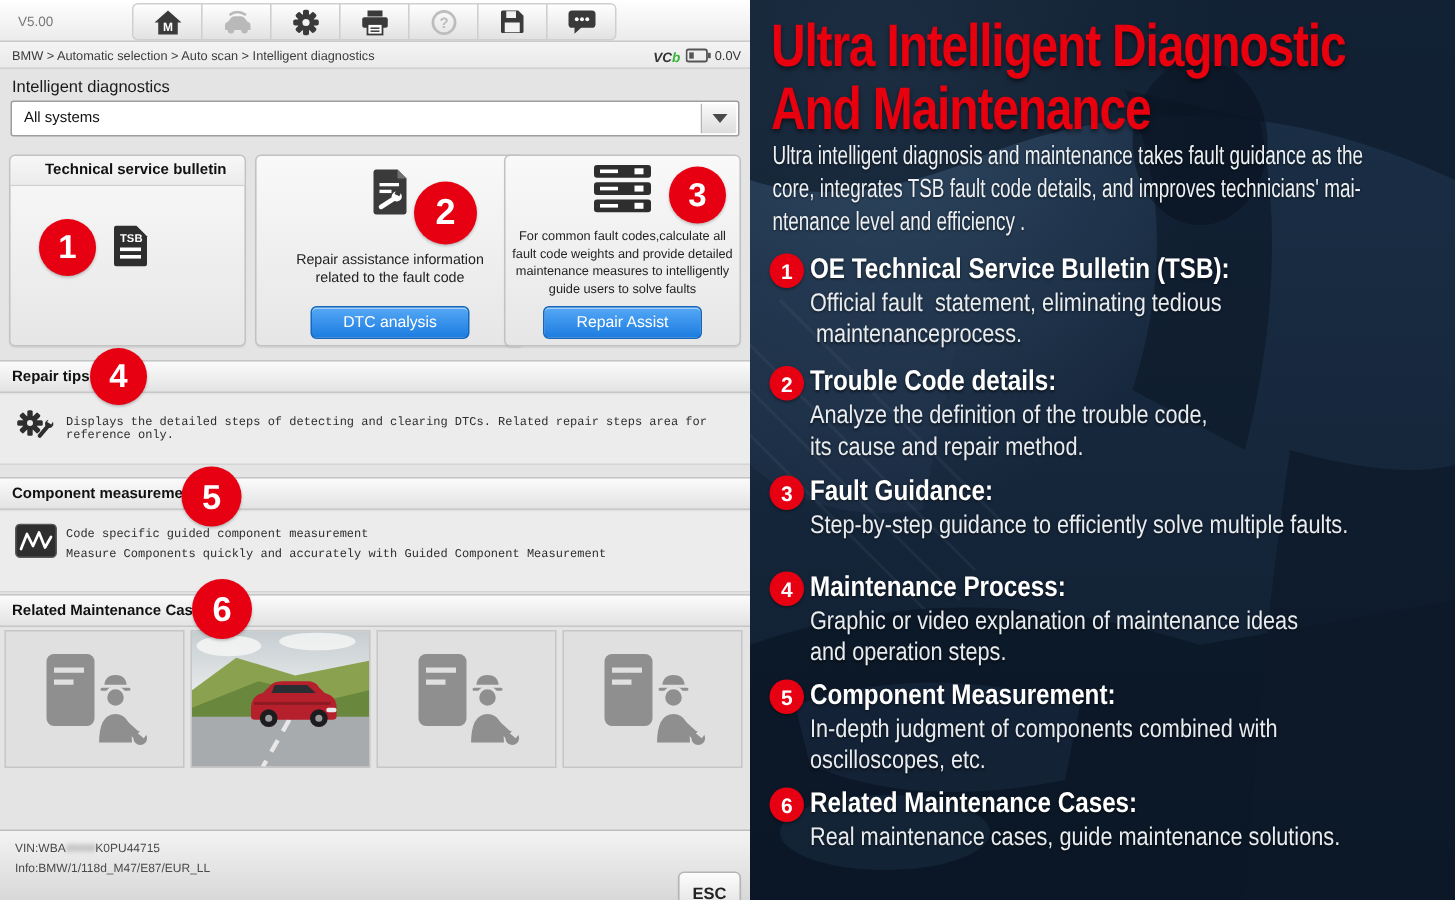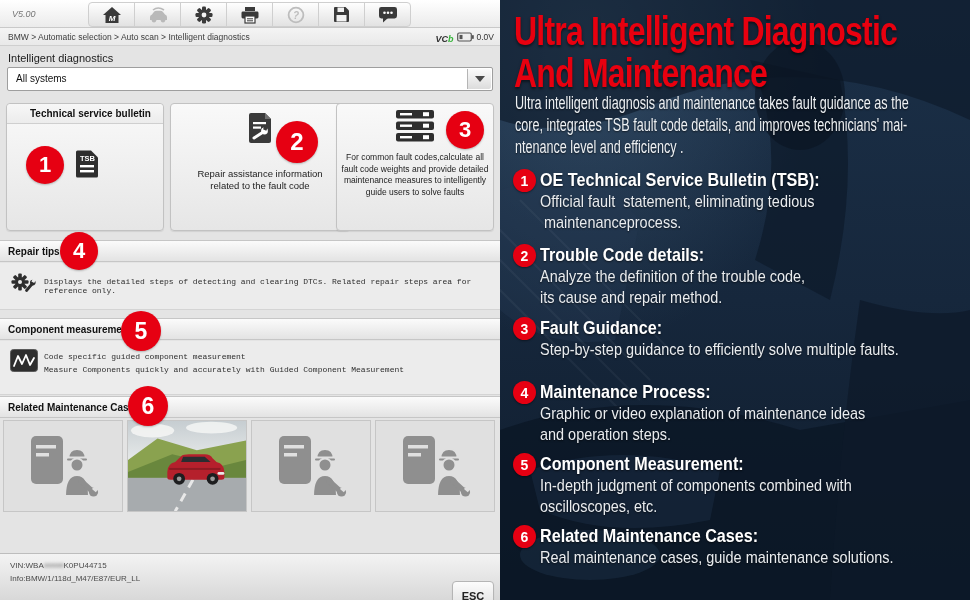--- a/index.html
+++ b/index.html
@@ -4,21 +4,21 @@
 <style>
   * { margin:0; padding:0; box-sizing:border-box; }
   body { font-family:"Liberation Sans", sans-serif; background:#888; }
   .screen { position:relative; width:970px; height:600px; overflow:hidden; background:#e4e4e4; }
 
   
   .device { position:absolute; left:0; top:0; width:500px; height:600px; background:#e4e4e4; }
   .pre { white-space:pre; }
 
   .toolbar { position:absolute; left:0; top:0; width:500px; height:28px;
-    background:linear-gradient(#ffffff,#ebebeb); border-bottom:1px solid #c9c9c9;font-style:italic; }
+    background:linear-gradient(#ffffff,#ebebeb); border-bottom:1px solid #c9c9c9; }
   .version { position:absolute; left:12px; top:9px; font-size:9px; color:#777; }
   .tb-group { position:absolute; left:88px; top:2px; display:flex; }
   .tb-btn { width:47px; height:25px; display:flex; align-items:center; justify-content:center;
     background:linear-gradient(#fefefe,#e2e2e2); border:1px solid #cfcfcf; margin-left:-1px; }
   .tb-btn:first-child { border-radius:4px 0 0 4px; margin-left:0; }
   .tb-btn:last-child { border-radius:0 4px 4px 0; }
 
   .breadcrumb-bar { position:absolute; left:0; top:28px; width:500px; height:18px;
     background:linear-gradient(#f4f4f4,#e9e9e9); border-bottom:1px solid #cfcfcf; }
   .breadcrumb { position:absolute; left:8px; top:0; line-height:18px; font-size:8.5px; color:#3c3c3c; }
@@ -208,20 +208,21 @@
           <path d="M23 3 V9 H29 Z" fill="#707070"></path>
           <rect x="11" y="12" width="13" height="2.2" fill="#fff"></rect>
           <rect x="11" y="16.5" width="8" height="2.2" fill="#fff"></rect>
           <path d="M12 28 L20.5 22.5" stroke="#fff" stroke-width="3" stroke-linecap="round"></path>
           <circle cx="22.5" cy="21" r="3.4" fill="#fff"></circle>
           <rect x="21.6" y="16.6" width="3.6" height="3.6" fill="#3a3a3a" transform="rotate(25 23.4 18.4)"></rect>
         </svg>
       </div>
       <div class="card-text pre">Repair assistance information
 related to the fault code</div>
+      <div class="blue-btn">DTC analysis</div>
     </div>
 
     <div class="card card3">
       <div class="card-icon-center">
         <svg width="40" height="32" viewBox="0 0 40 32">
           <g fill="#2e2e2e">
             <rect x="1" y="0" width="38" height="8.5" rx="2"></rect>
             <rect x="1" y="11.5" width="38" height="8.5" rx="2"></rect>
             <rect x="1" y="23" width="38" height="8.5" rx="2"></rect>
           </g>
@@ -232,20 +233,21 @@
               <rect x="28" y="13.7" width="6" height="4"></rect>
             <rect x="5" y="26" width="12" height="2.4"></rect>
               <rect x="28" y="25.2" width="6" height="4"></rect>
           </g>
         </svg>
       </div>
       <div class="card-text pre">For common fault codes,calculate all
 fault code weights and provide detailed
 maintenance measures to intelligently
 guide users to solve faults</div>
+      <div class="blue-btn">Repair Assist</div>
     </div>
 
     <div class="section-header" style="top:240px;">Repair tips</div>
     <div class="section-body" style="top:263px; height:47px;">
       <div class="sec-icon" style="top:7px;">
         <svg width="27" height="24" viewBox="0 0 27 24">
           <g fill="#2e2e2e">
             <rect x="8.2" y="3.5" width="3.6" height="17" rx="1"></rect>
             <rect x="8.2" y="3.5" width="3.6" height="17" rx="1" transform="rotate(45 10 12)"></rect>
             <rect x="8.2" y="3.5" width="3.6" height="17" rx="1" transform="rotate(90 10 12)"></rect>

